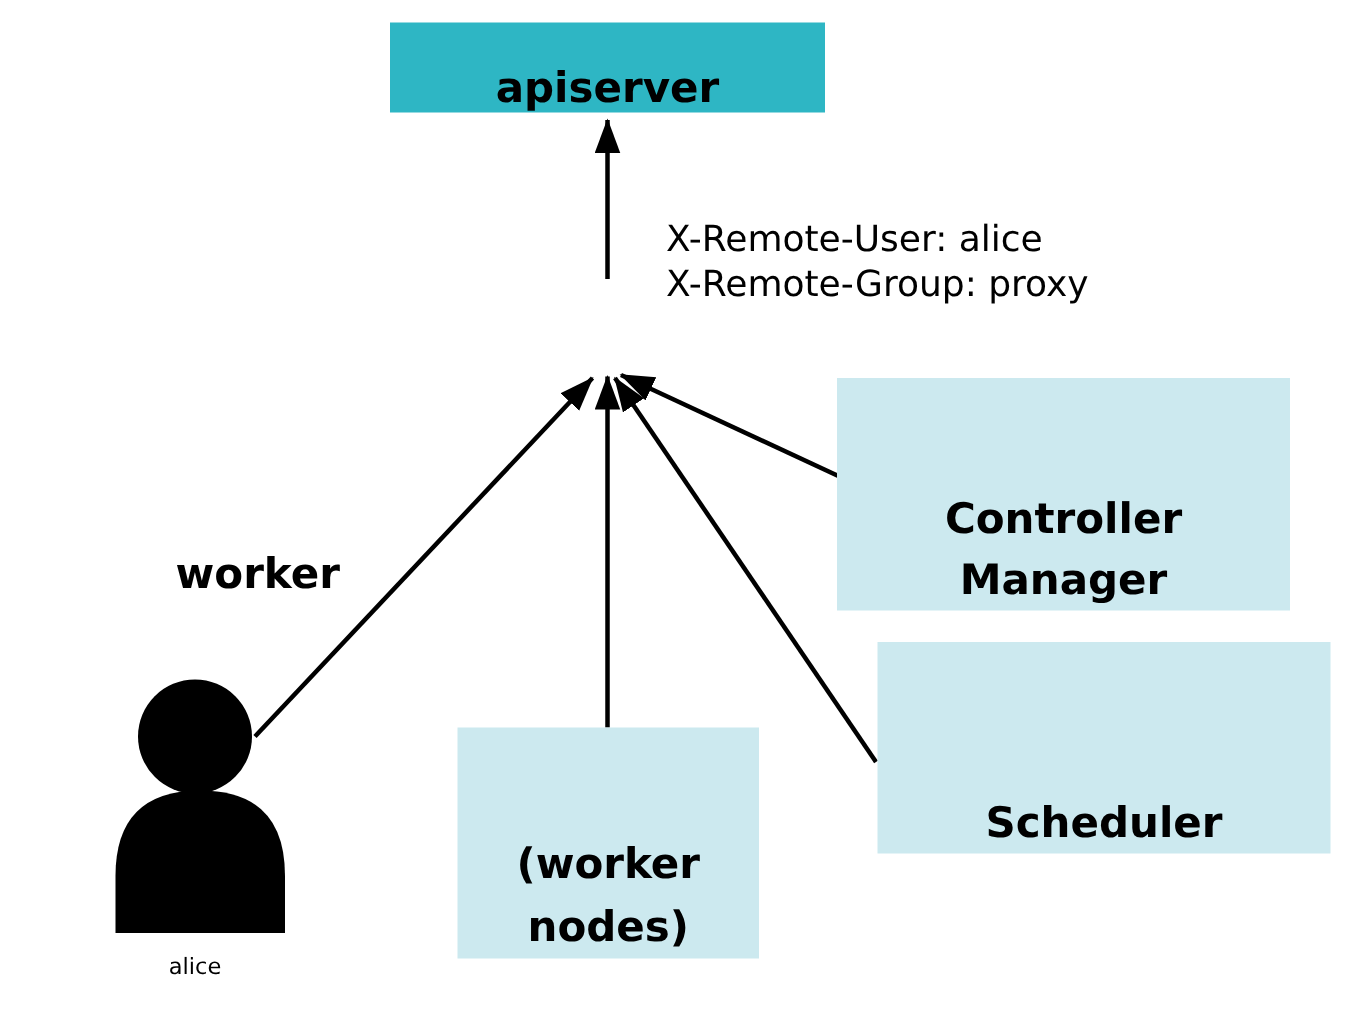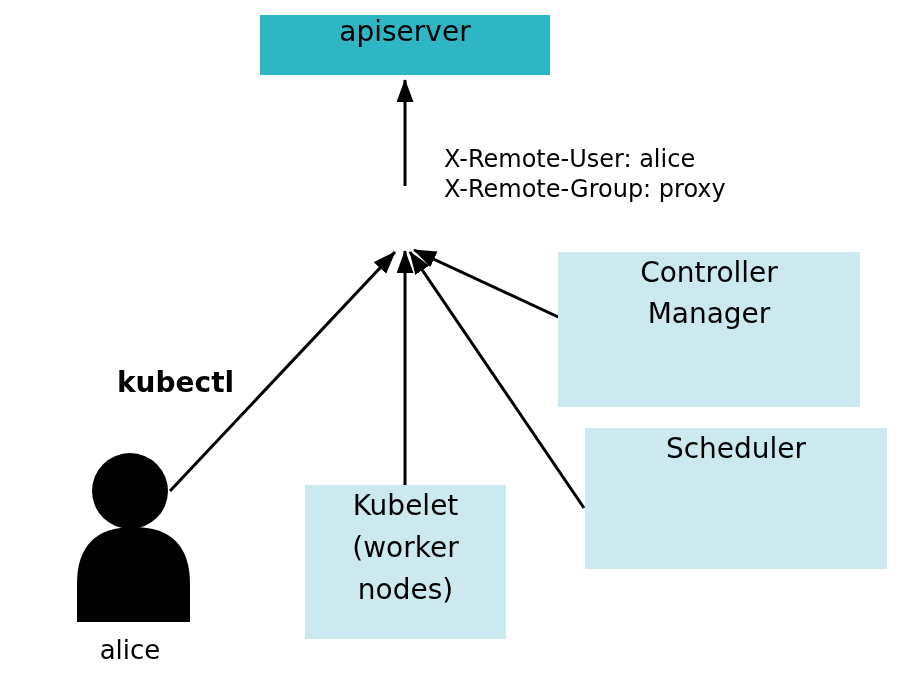--- a/index.html
+++ b/index.html
@@ -19,24 +19,24 @@
     position: absolute;
     left: 0; top: 0;
     width: 909px;
     height: 684px;
   }
   .node {
     position: absolute;
     display: flex;
     flex-direction: column;
     align-items: center;
-    justify-content: flex-start;
+    justify-content: flex-end;
     text-align: center;
     color: #000000;
-    font-weight: normal;
+    font-weight: bold;
     box-sizing: border-box;
   }
   .node-primary {
     background: #2eb6c4;
     font-size: 28px;
   }
   .node-secondary {
     background: #cce9ef;
     font-size: 28px;
     line-height: 41px;
@@ -44,21 +44,21 @@
   .node .line { display: block; }
   .edge-label {
     position: absolute;
     color: #000000;
   }
   .kubectl-label {
     font-size: 28px;
     font-weight: bold;
   }
   .actor-label {
-    font-size: 26px;
+    font-size: 15px;
     font-weight: normal;
     width: 110px;
     text-align: center;
   }
   .headers-label {
     font-size: 24px;
     line-height: 30px;
     font-weight: normal;
   }
 </style>
@@ -98,26 +98,25 @@
   <div class="node node-secondary" style="left:558px; top:252px; width:302px; height:155px;">
     <span class="line">Controller</span>
     <span class="line">Manager</span>
   </div>
 
   <div class="node node-secondary" style="left:585px; top:428px; width:302px; height:141px;">
     <span class="line">Scheduler</span>
   </div>
 
   <div class="node node-secondary" style="left:305px; top:485px; width:201px; height:154px; line-height:42px;">
-    <span class="line">Kubelet</span>
     <span class="line">(worker</span>
     <span class="line">nodes)</span>
   </div>
 
-  <div class="edge-label kubectl-label" style="left:117px; top:366px;">kubectl</div>
+  <div class="edge-label kubectl-label" style="left:117px; top:366px;">worker</div>
 
   <div class="edge-label headers-label" style="left:444px; top:100px;margin-top:44px;">
     <div>X-Remote-User: alice</div>
     <div>X-Remote-Group: proxy</div>
   </div>
 
   <div class="edge-label actor-label" style="left:75px; top:635px;">alice</div>
 
 </div>
 

